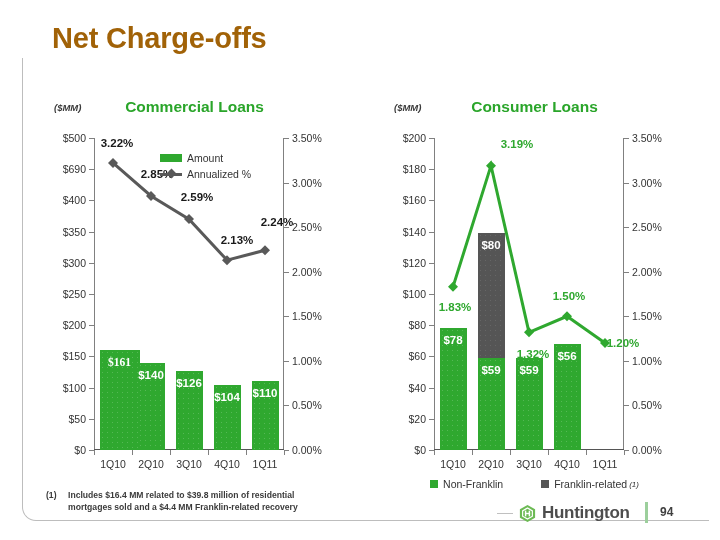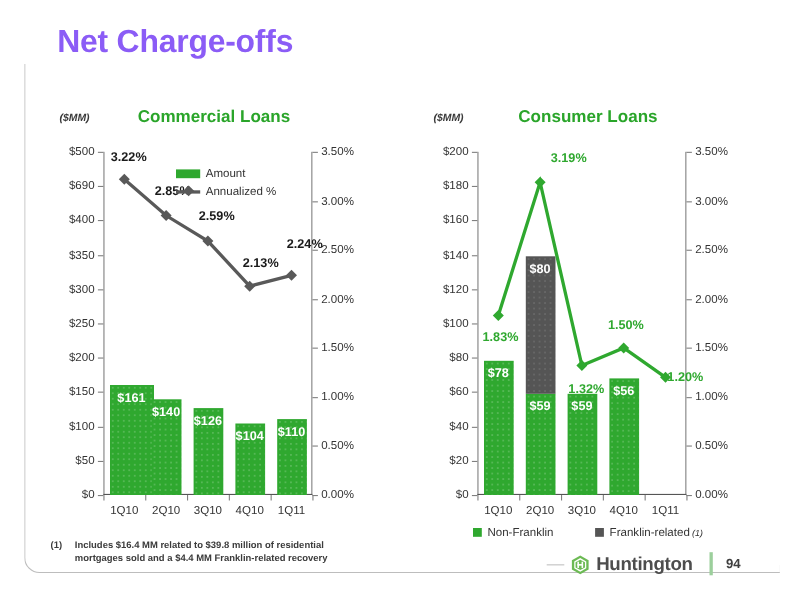--- a/index.html
+++ b/index.html
@@ -14,21 +14,21 @@
   
   .frame{
     position:absolute;left:22px;top:58px;width:686px;height:462px;
     border-left:1px solid #bdbdbd;border-bottom:1px solid #bdbdbd;
     border-bottom-left-radius:14px;
     pointer-events:none;
   }
 
   .title{
     position:absolute;left:52px;top:22px;
-    font-size:29px;font-weight:bold;color:#8b5cf6;letter-spacing:-0.2px;
+    font-size:29px;font-weight:bold;color:#a16207;letter-spacing:-0.2px;
   }
 
   
   .panel{position:absolute;top:90px;height:400px;}
   .panel.left{left:42px;width:305px;}
   .panel.right{left:382px;width:305px;}
 
   .panel-title{
     position:absolute;top:8px;left:0;width:100%;text-align:center;
     font-size:15.5px;font-weight:bold;color:#2aa52a;
@@ -182,21 +182,21 @@
         <div class="tick r" style="top: 44.5714px;"></div>
         <div class="y2lab" style="top: 44.5714px;">3.00%</div>
         <div class="tick r" style="top: 0px;"></div>
         <div class="y2lab" style="top: 0px;">3.50%</div>
         <div class="tick x" style="left: 0px;"></div>
         <div class="tick x" style="left: 38px;"></div>
         <div class="tick x" style="left: 76px;"></div>
         <div class="tick x" style="left: 114px;"></div>
         <div class="tick x" style="left: 152px;"></div>
         <div class="tick x" style="left: 190px;"></div>
-        <div class="bar" style="left: 5.5px; width: 40px; height: 100.464px; bottom: 0px;">
+        <div class="bar" style="left: 5.5px; width: 40px; height: 100.464px; bottom: 0px; font-family: Liberation Serif, serif;">
           <div class="barval" style="top: 6px;">$161</div>
         </div>
         <div class="xlab" style="left: 19px;">1Q10</div>
         <div class="bar" style="left: 43.5px; width: 27px; height: 87.36px; bottom: 0px;">
           <div class="barval" style="top: 6px;">$140</div>
         </div>
         <div class="xlab" style="left: 57px;">2Q10</div>
         <div class="bar" style="left: 81.5px; width: 27px; height: 78.624px; bottom: 0px;">
           <div class="barval" style="top: 6px;">$126</div>
         </div>

